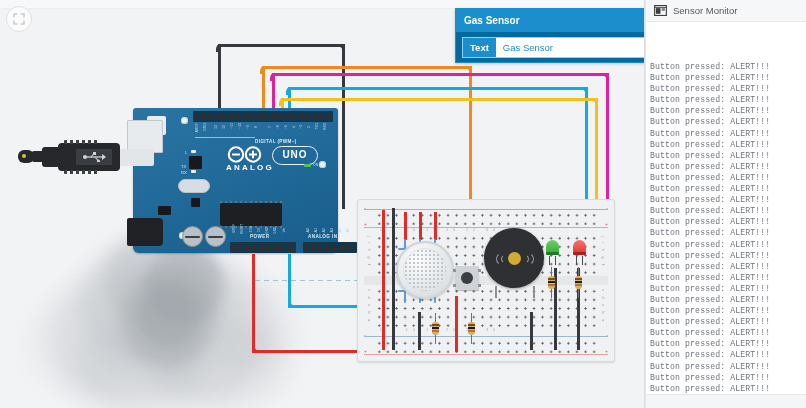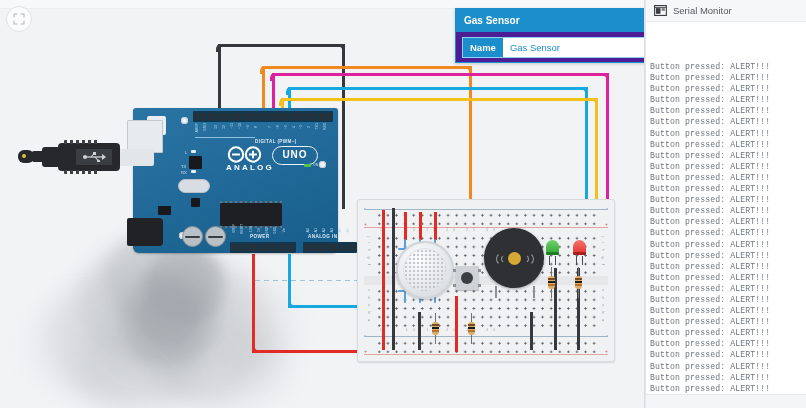--- a/index.html
+++ b/index.html
@@ -209,21 +209,21 @@
   }
 
   
   #divider{
     position:absolute;left:644px;top:0;width:1px;height:408px;background:#dcdee1;
   }
 
   
   #gspanel{
     position:absolute;left:455px;top:8px;width:220px;height:55px;
-    background:#4c1d95;border:1px solid #1b8ecb;box-sizing:border-box;
+    background:#0369a1;border:1px solid #1b8ecb;box-sizing:border-box;
     box-shadow:0 1px 3px rgba(0,0,0,.18);
   }
   #gspanel .title{
     height:23px;background:#1b8ecb;color:#ffffff;font-size:10px;font-weight:bold;
     display:flex;align-items:center;padding-left:8px;box-sizing:border-box;
   }
   #gspanel .namerow{
     margin:5px 6px 0 6px;height:21px;border:1px solid #8fd0ef;display:flex;align-items:stretch;
     background:#ffffff;box-sizing:border-box;
   }
@@ -561,37 +561,37 @@
       <div class="lead" style="bottom:-5px;height:9px;"></div>
       <div class="body"></div>
       <div class="band" style="top:6px;background:#7a4b20;"></div>
       <div class="band" style="top:9px;background:#1d1d1d;"></div>
       <div class="band" style="top:12px;background:#b8722c;"></div>
     </div>
 
     <div id="gspanel">
       <div class="title">Gas Sensor</div>
       <div class="namerow">
-        <div class="namelbl">Name</div>
+        <div class="namelbl">Text</div>
         <div class="nameval" title="Gas Sensor">Gas Sensor</div>
       </div>
     </div>
   </div>
 
   <div id="divider"></div>
 
   <div id="rightpanel">
     <div class="rp-sub">
       <svg class="monitor-icon" viewBox="0 0 14 12">
         <rect x="0.6" y="0.6" width="12.8" height="10.8" fill="none" stroke="#3a3d41" stroke-width="1.2"></rect>
         <rect x="2" y="3.4" width="5" height="6.2" fill="#3a3d41"></rect>
         <rect x="8.2" y="3.4" width="3.6" height="3" fill="#7e8287"></rect>
         <line x1="0.6" y1="2.6" x2="13.4" y2="2.6" stroke="#3a3d41" stroke-width="1"></line>
       </svg>
-      <span class="label">Serial Monitor</span>
+      <span class="label">Sensor Monitor</span>
     </div>
     <div class="rp-log" id="log">
         <div class="logline">Button pressed: ALERT!!!</div>
         <div class="logline">Button pressed: ALERT!!!</div>
         <div class="logline">Button pressed: ALERT!!!</div>
         <div class="logline">Button pressed: ALERT!!!</div>
         <div class="logline">Button pressed: ALERT!!!</div>
         <div class="logline">Button pressed: ALERT!!!</div>
         <div class="logline">Button pressed: ALERT!!!</div>
         <div class="logline">Button pressed: ALERT!!!</div>

